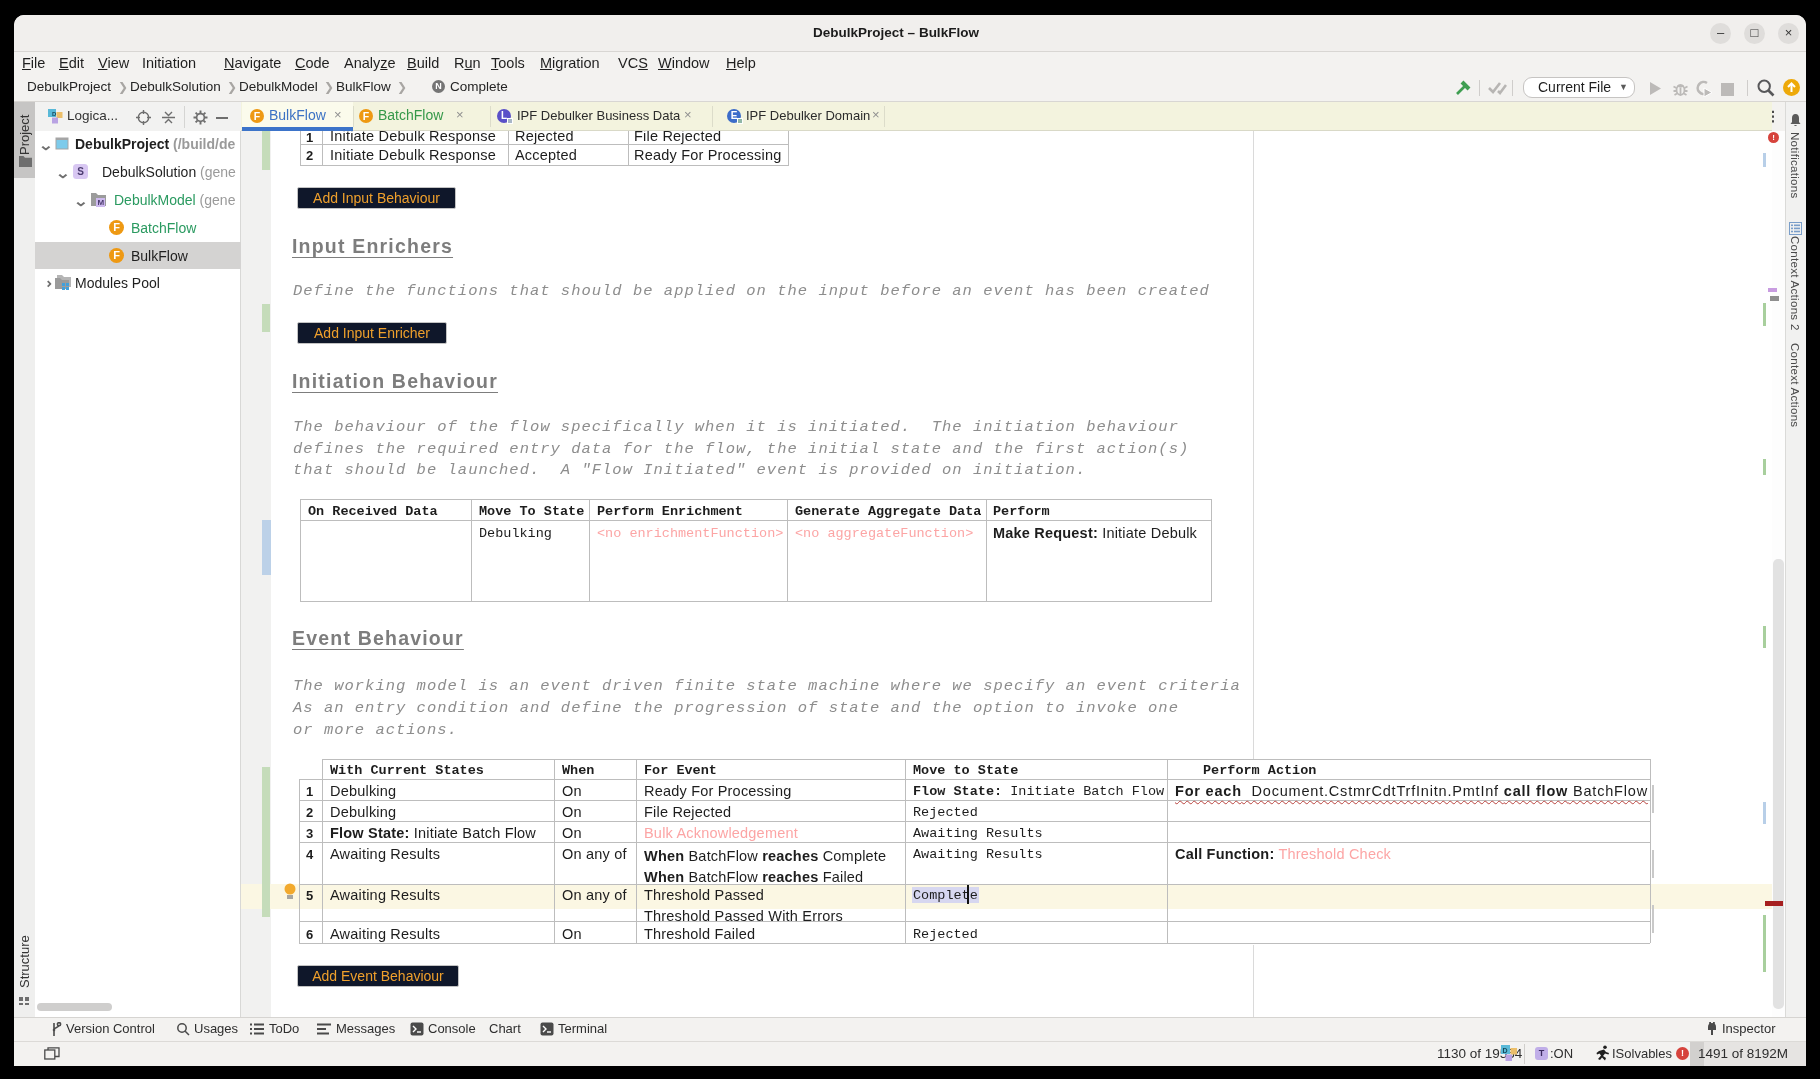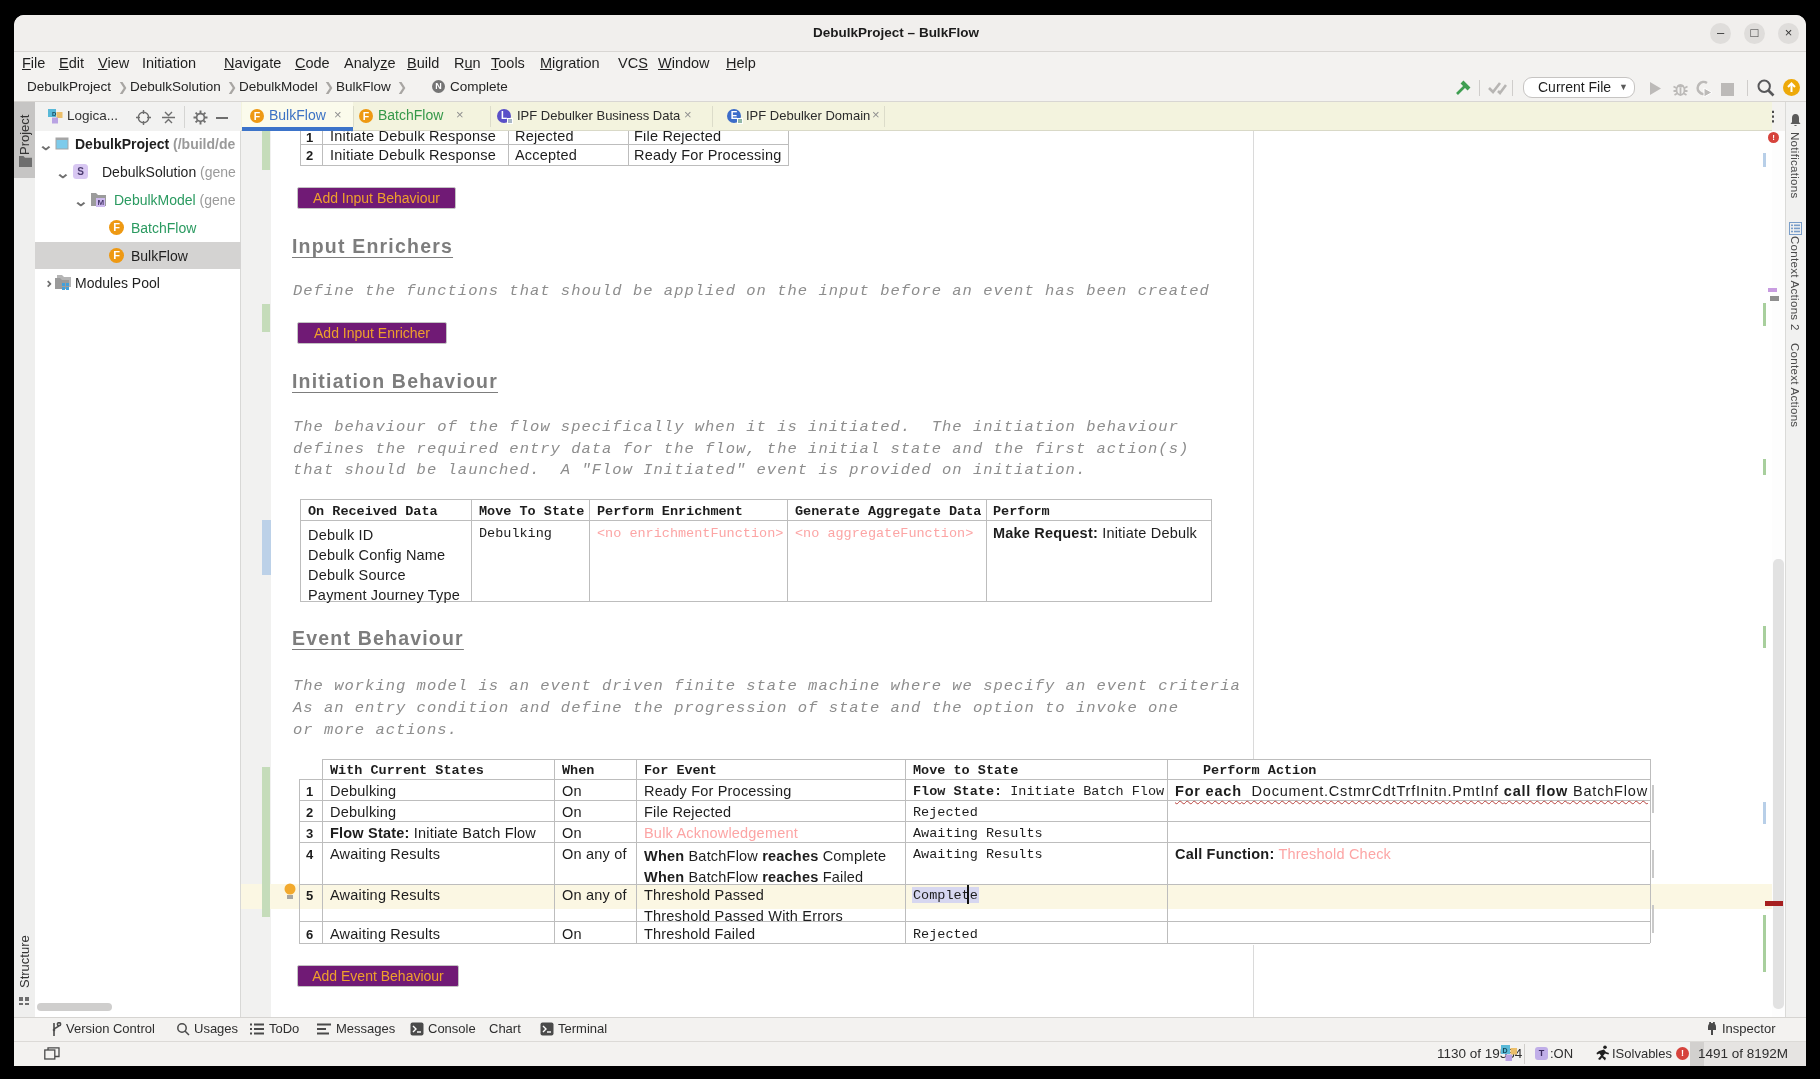--- a/index.html
+++ b/index.html
@@ -31,21 +31,21 @@
   .gutter { position:absolute; left:241px; top:127px; width:30px; height:886px; background:#f1f1f0; }
   
   .rstripe { position:absolute; left:1772px; top:127px; width:13px; height:886px; background:#fdfdfd; }
   .rtoolbar { position:absolute; left:1785px; top:98px; width:21px; height:915px; background:#f1f1f0; border-left:1px solid #dadad8; }
   
   .btoolbar { position:absolute; left:14px; top:1013px; width:1792px; height:24px; background:#f3f2f0; border-top:1px solid #d6d4d1; }
   .statusbar { position:absolute; left:14px; top:1037px; width:1792px; height:25px; background:#f3f2f0; border-top:1px solid #dcdad7; }
   .btb-item { position:absolute; top:1017px; font-size:13px; color:#2e2e2e; }
   .head-g { color:#7d7d7d; font-weight:bold; letter-spacing:1.2px; font-size:19.5px; text-decoration:underline; text-underline-offset:4px; }
   .ital { color:#8d8d8d; font-style:italic; font-size:15.5px; letter-spacing:1.0px;font-family:Liberation Mono, monospace; }
-  .obtn { position:absolute; border:1px solid #c3c3c3; border-radius:2px; background:#701a75; color:#efa02c; font-size:14px; text-align:center; }
+  .obtn { position:absolute; border:1px solid #c3c3c3; border-radius:2px; background:#0f172a; color:#efa02c; font-size:14px; text-align:center; }
   .tree-chev { position:absolute; font-size:14px; color:#707070; font-weight:bold; transform:scaleX(1.3); }
   .tree-txt { position:absolute; font-size:14px; color:#1f1f1f; white-space:nowrap; }
   .tree-gray { color:#9a9a9a; }
   .ed-sans { position:absolute; font-size:14.5px; color:#1d1d1d; letter-spacing:0.2px; white-space:nowrap; }
   .ed-mono { position:absolute; font-family:"Liberation Mono", monospace; font-size:13.5px; color:#1d1d1d; white-space:nowrap; }
   .gray { color:#fca5a5; }
   .tline { position:absolute; background:#bdbdbd; }
   .numcell { position:absolute; font-size:13px; font-weight:bold; color:#1d1d1d; }
 </style>
 </head>
@@ -256,21 +256,20 @@
   <div class="tline" style="left:471px; top:495px; width:1px; height:103px;"></div>
   <div class="tline" style="left:589px; top:495px; width:1px; height:103px;"></div>
   <div class="tline" style="left:787px; top:495px; width:1px; height:103px;"></div>
   <div class="tline" style="left:986px; top:495px; width:1px; height:103px;"></div>
   <div class="tline" style="left:1211px; top:495px; width:1px; height:103px;"></div>
   <div class="ed-mono" style="left:308px; top:500px; font-weight:bold;">On Received Data</div>
   <div class="ed-mono" style="left:479px; top:500px; font-weight:bold;">Move To State</div>
   <div class="ed-mono" style="left:597px; top:500px; font-weight:bold;">Perform Enrichment</div>
   <div class="ed-mono" style="left:795px; top:500px; font-weight:bold;">Generate Aggregate Data</div>
   <div class="ed-mono" style="left:993px; top:500px; font-weight:bold;">Perform</div>
-  <div class="ed-sans" style="left:308px; top:521px; line-height:20px;">Debulk ID<br>Debulk Config Name<br>Debulk Source<br>Payment Journey Type</div>
   <div class="ed-mono" style="left:479px; top:522px;">Debulking</div>
   <div class="ed-mono gray" style="left:597px; top:522px;">&lt;no enrichmentFunction&gt;</div>
   <div class="ed-mono gray" style="left:795px; top:522px;">&lt;no aggregateFunction&gt;</div>
   <div class="ed-sans" style="left:993px; top:521px;"><b>Make Request:</b> Initiate Debulk</div>
   <div class="abs head-g" style="left:292px; top:623px;">Event Behaviour</div>
   <div class="abs ital" style="left:293px; top:671px; line-height:22px;">The working model is an event driven finite state machine where we specify an event criteria<br>As an entry condition and define the progression of state and the option to invoke one<br>or more actions.</div>
 
   <div class="tline" style="left:322px; top:755px; width:1328px; height:1px;"></div>
   <div class="tline" style="left:299px; top:775px; width:1351px; height:1px;"></div>
   <div class="tline" style="left:299px; top:796px; width:1351px; height:1px;"></div>

